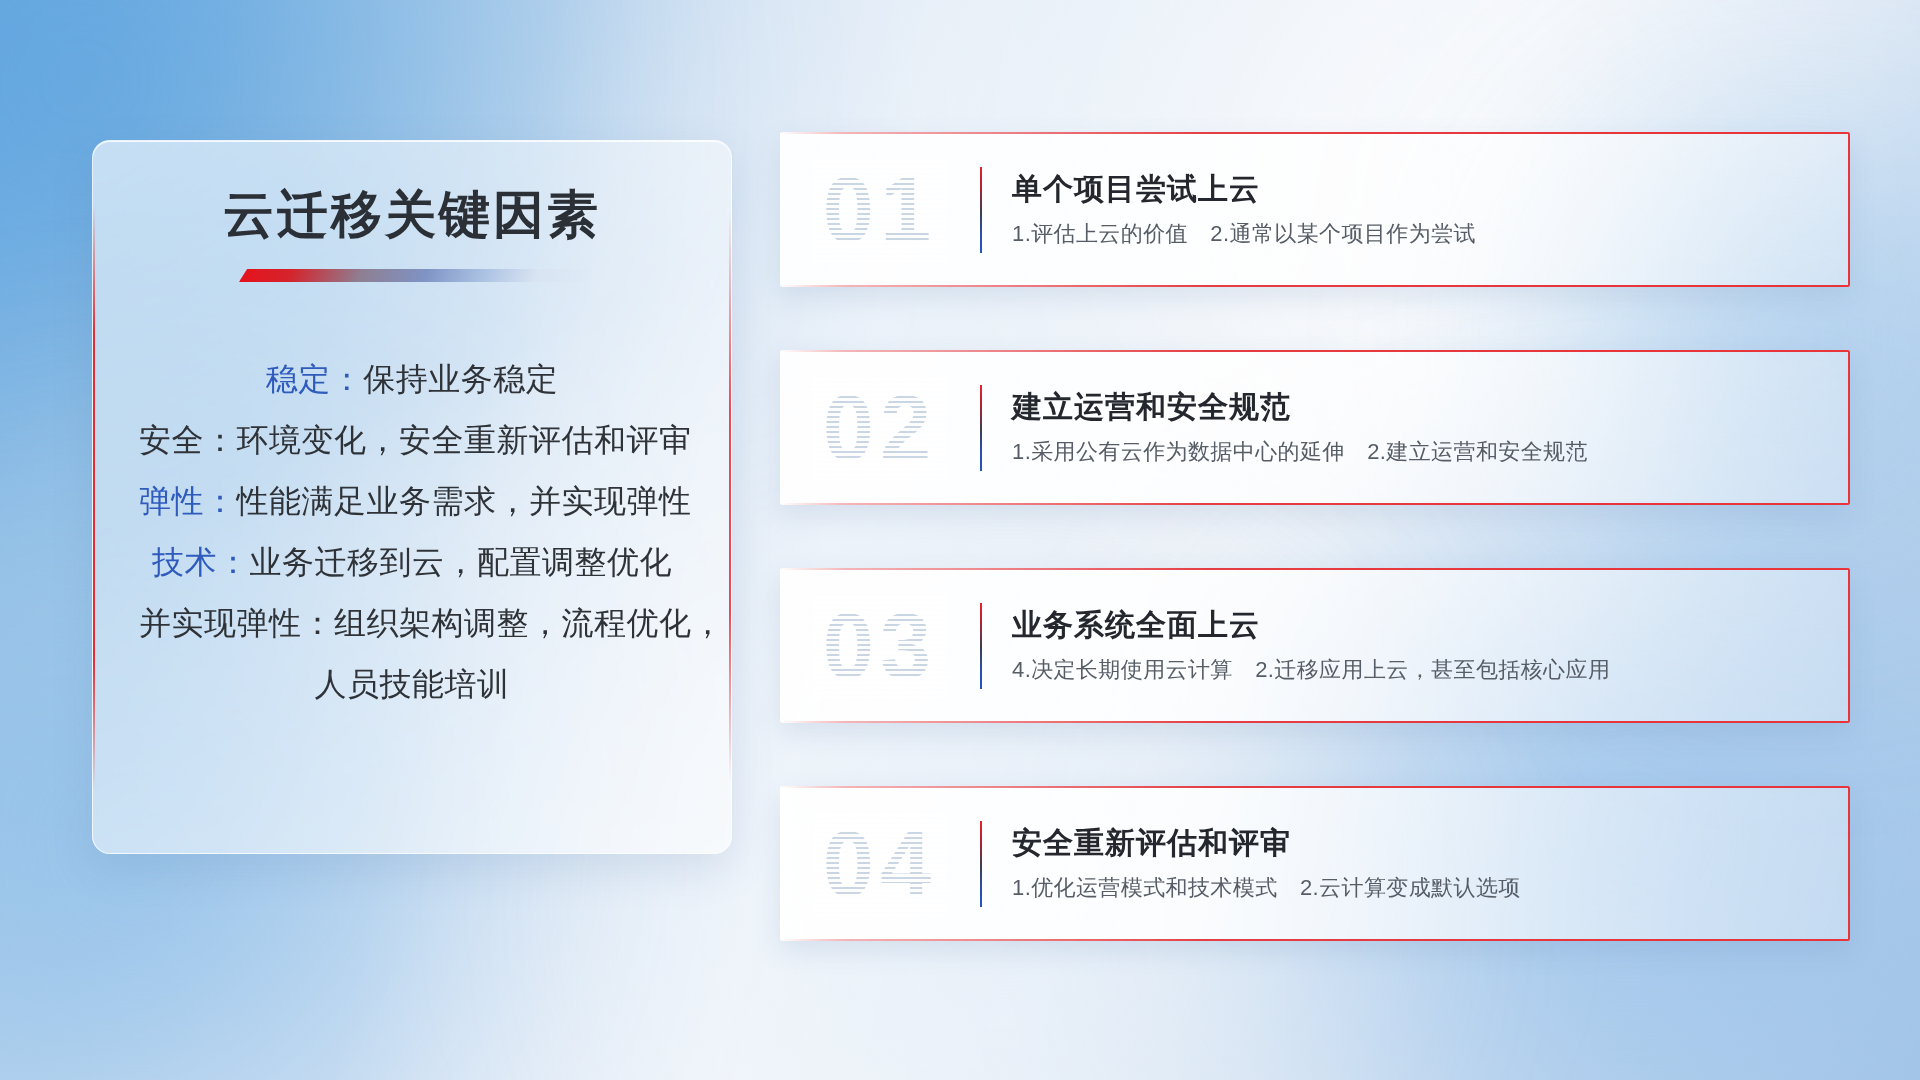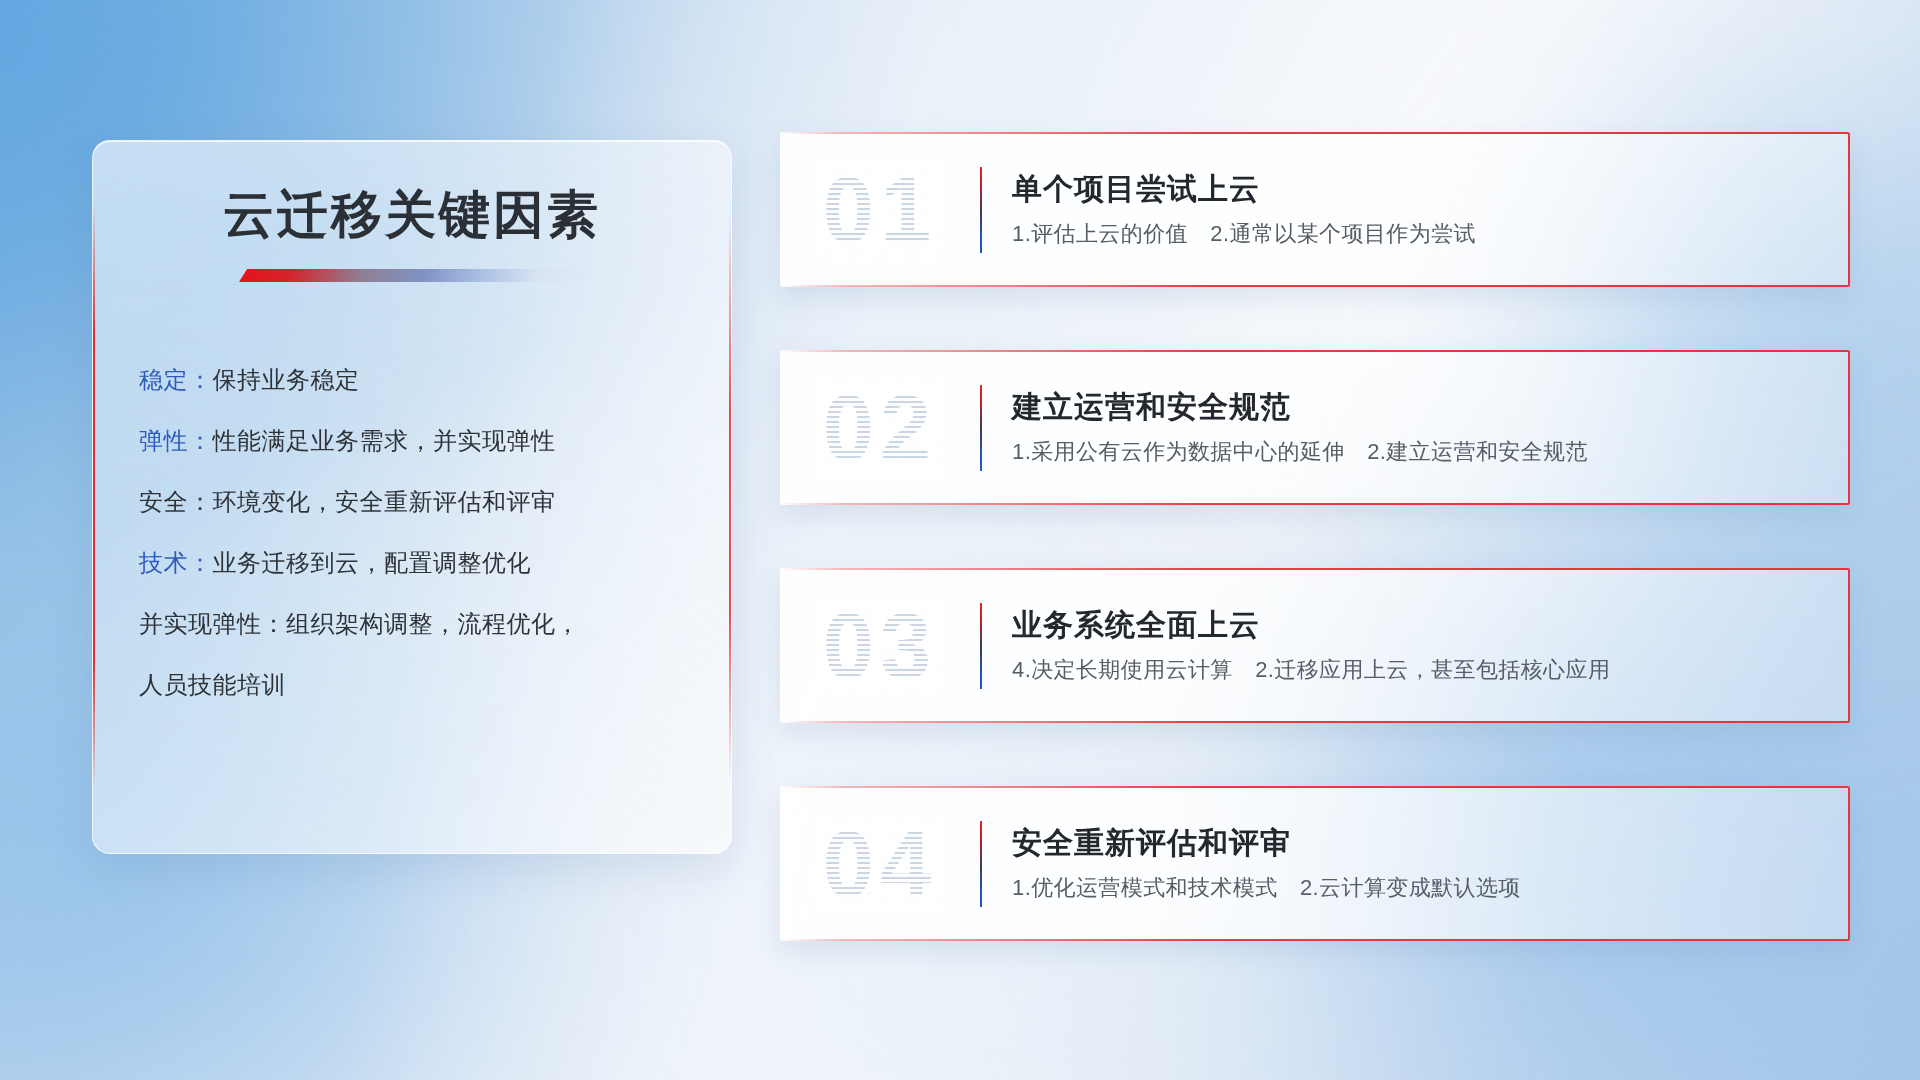--- a/index.html
+++ b/index.html
@@ -81,25 +81,26 @@
     clip-path:polygon(4px 0, 100% 0, 100% 100%, 0 100%);
     transform:skewX(-18deg);
     border-radius:1px;
   }
 
   .panel-list {
     position:absolute; left:0; right:0; top:208px;
     padding:0 46px;
   }
   .panel-line {
-    font-size:24px;
+    font-size:32px;
     line-height:61px;
     color:#2f3338;
     white-space:nowrap;
     letter-spacing:.5px;
+    text-align:center;
   }
   .panel-line .k { font-weight:400; }
   .panel-line.blue .k { color:#2f5bbd; }
   .panel-line.dark .k { color:#2f3338; }
   .panel-line .v { color:#2f3338; }
 
   
   #cards { position:absolute; left:780px; top:132px; width:1070px; }
   .card {
     position:relative;
@@ -184,26 +185,26 @@
 
 <section id="left-panel">
   <div class="panel-rt-edge"></div>
   <h1 class="panel-title">云迁移关键因素</h1>
   <div class="title-rule"></div>
 
   <div class="panel-list">
     <div class="panel-line blue">
       <span class="k">稳定：</span><span class="v">保持业务稳定</span>
     </div>
+    <div class="panel-line dark">
+      <span class="k">安全：</span><span class="v">环境变化，安全重新评估和评审</span>
+    </div>
     <div class="panel-line blue">
       <span class="k">弹性：</span><span class="v">性能满足业务需求，并实现弹性</span>
     </div>
-    <div class="panel-line dark">
-      <span class="k">安全：</span><span class="v">环境变化，安全重新评估和评审</span>
-    </div>
     <div class="panel-line blue">
       <span class="k">技术：</span><span class="v">业务迁移到云，配置调整优化</span>
     </div>
     <div class="panel-line dark">
       <span class="k">并实现弹性：</span><span class="v">组织架构调整，流程优化，</span>
     </div>
     <div class="panel-line dark">
       <span class="k"></span><span class="v">人员技能培训</span>
     </div>
   </div>

